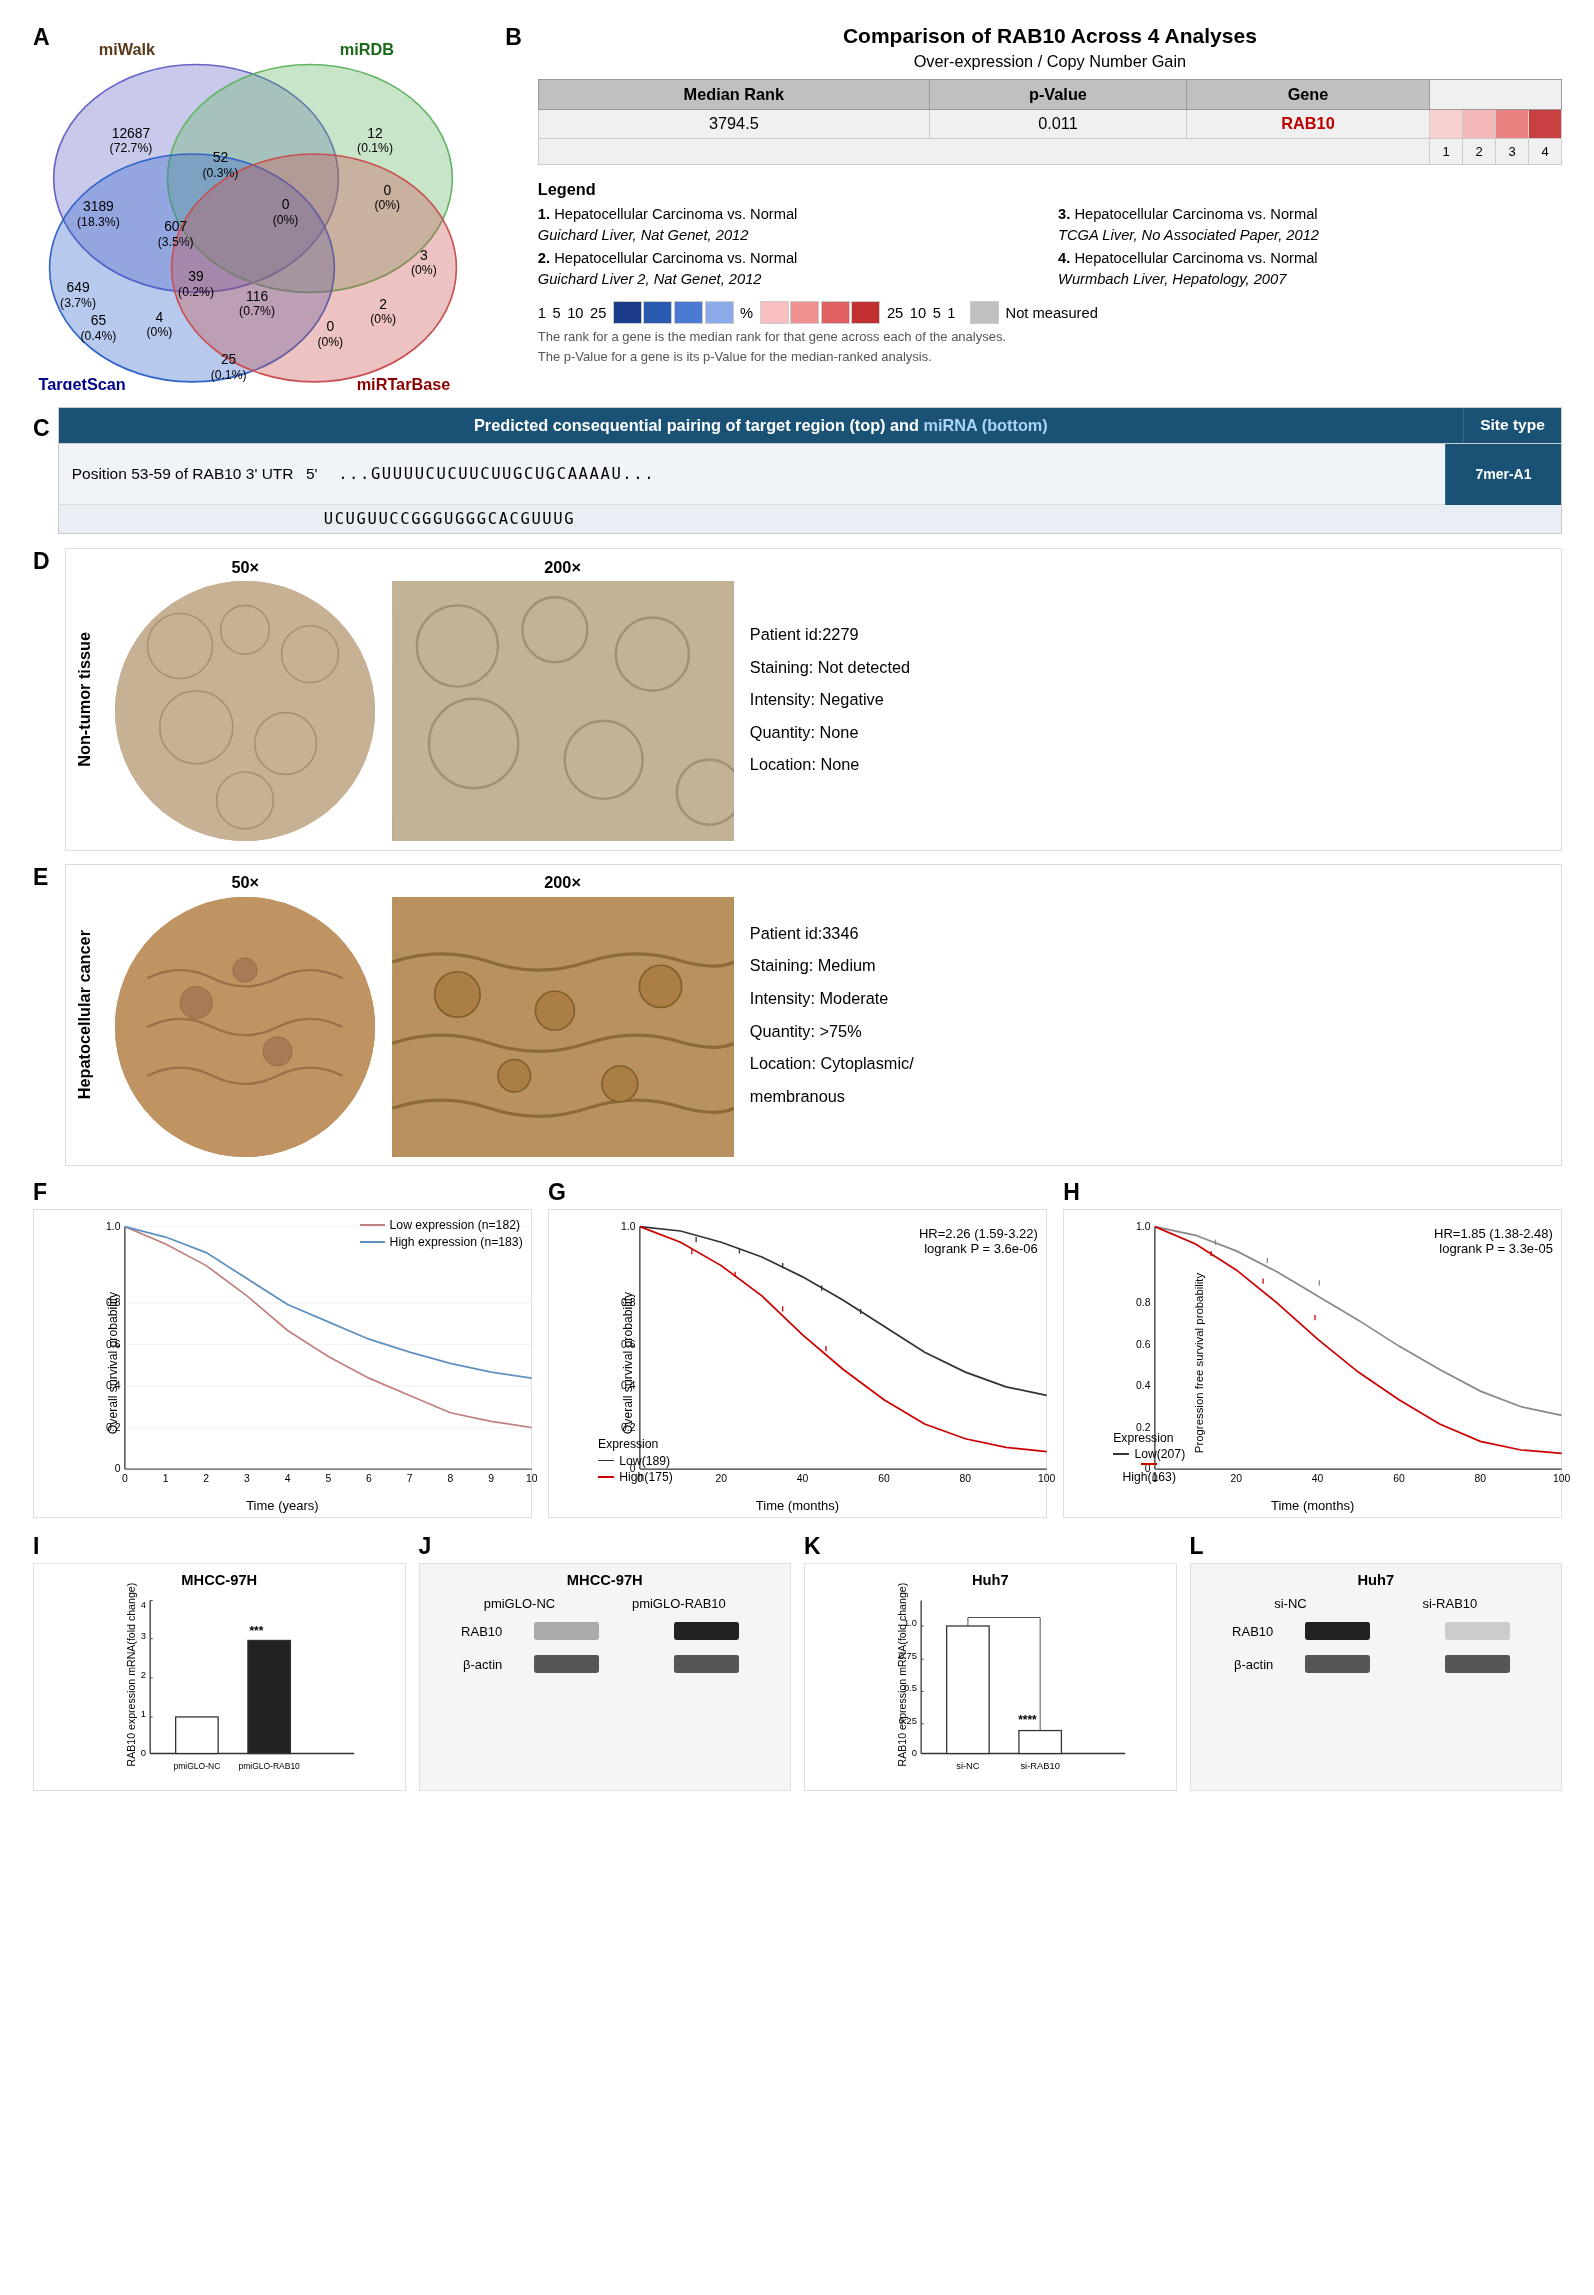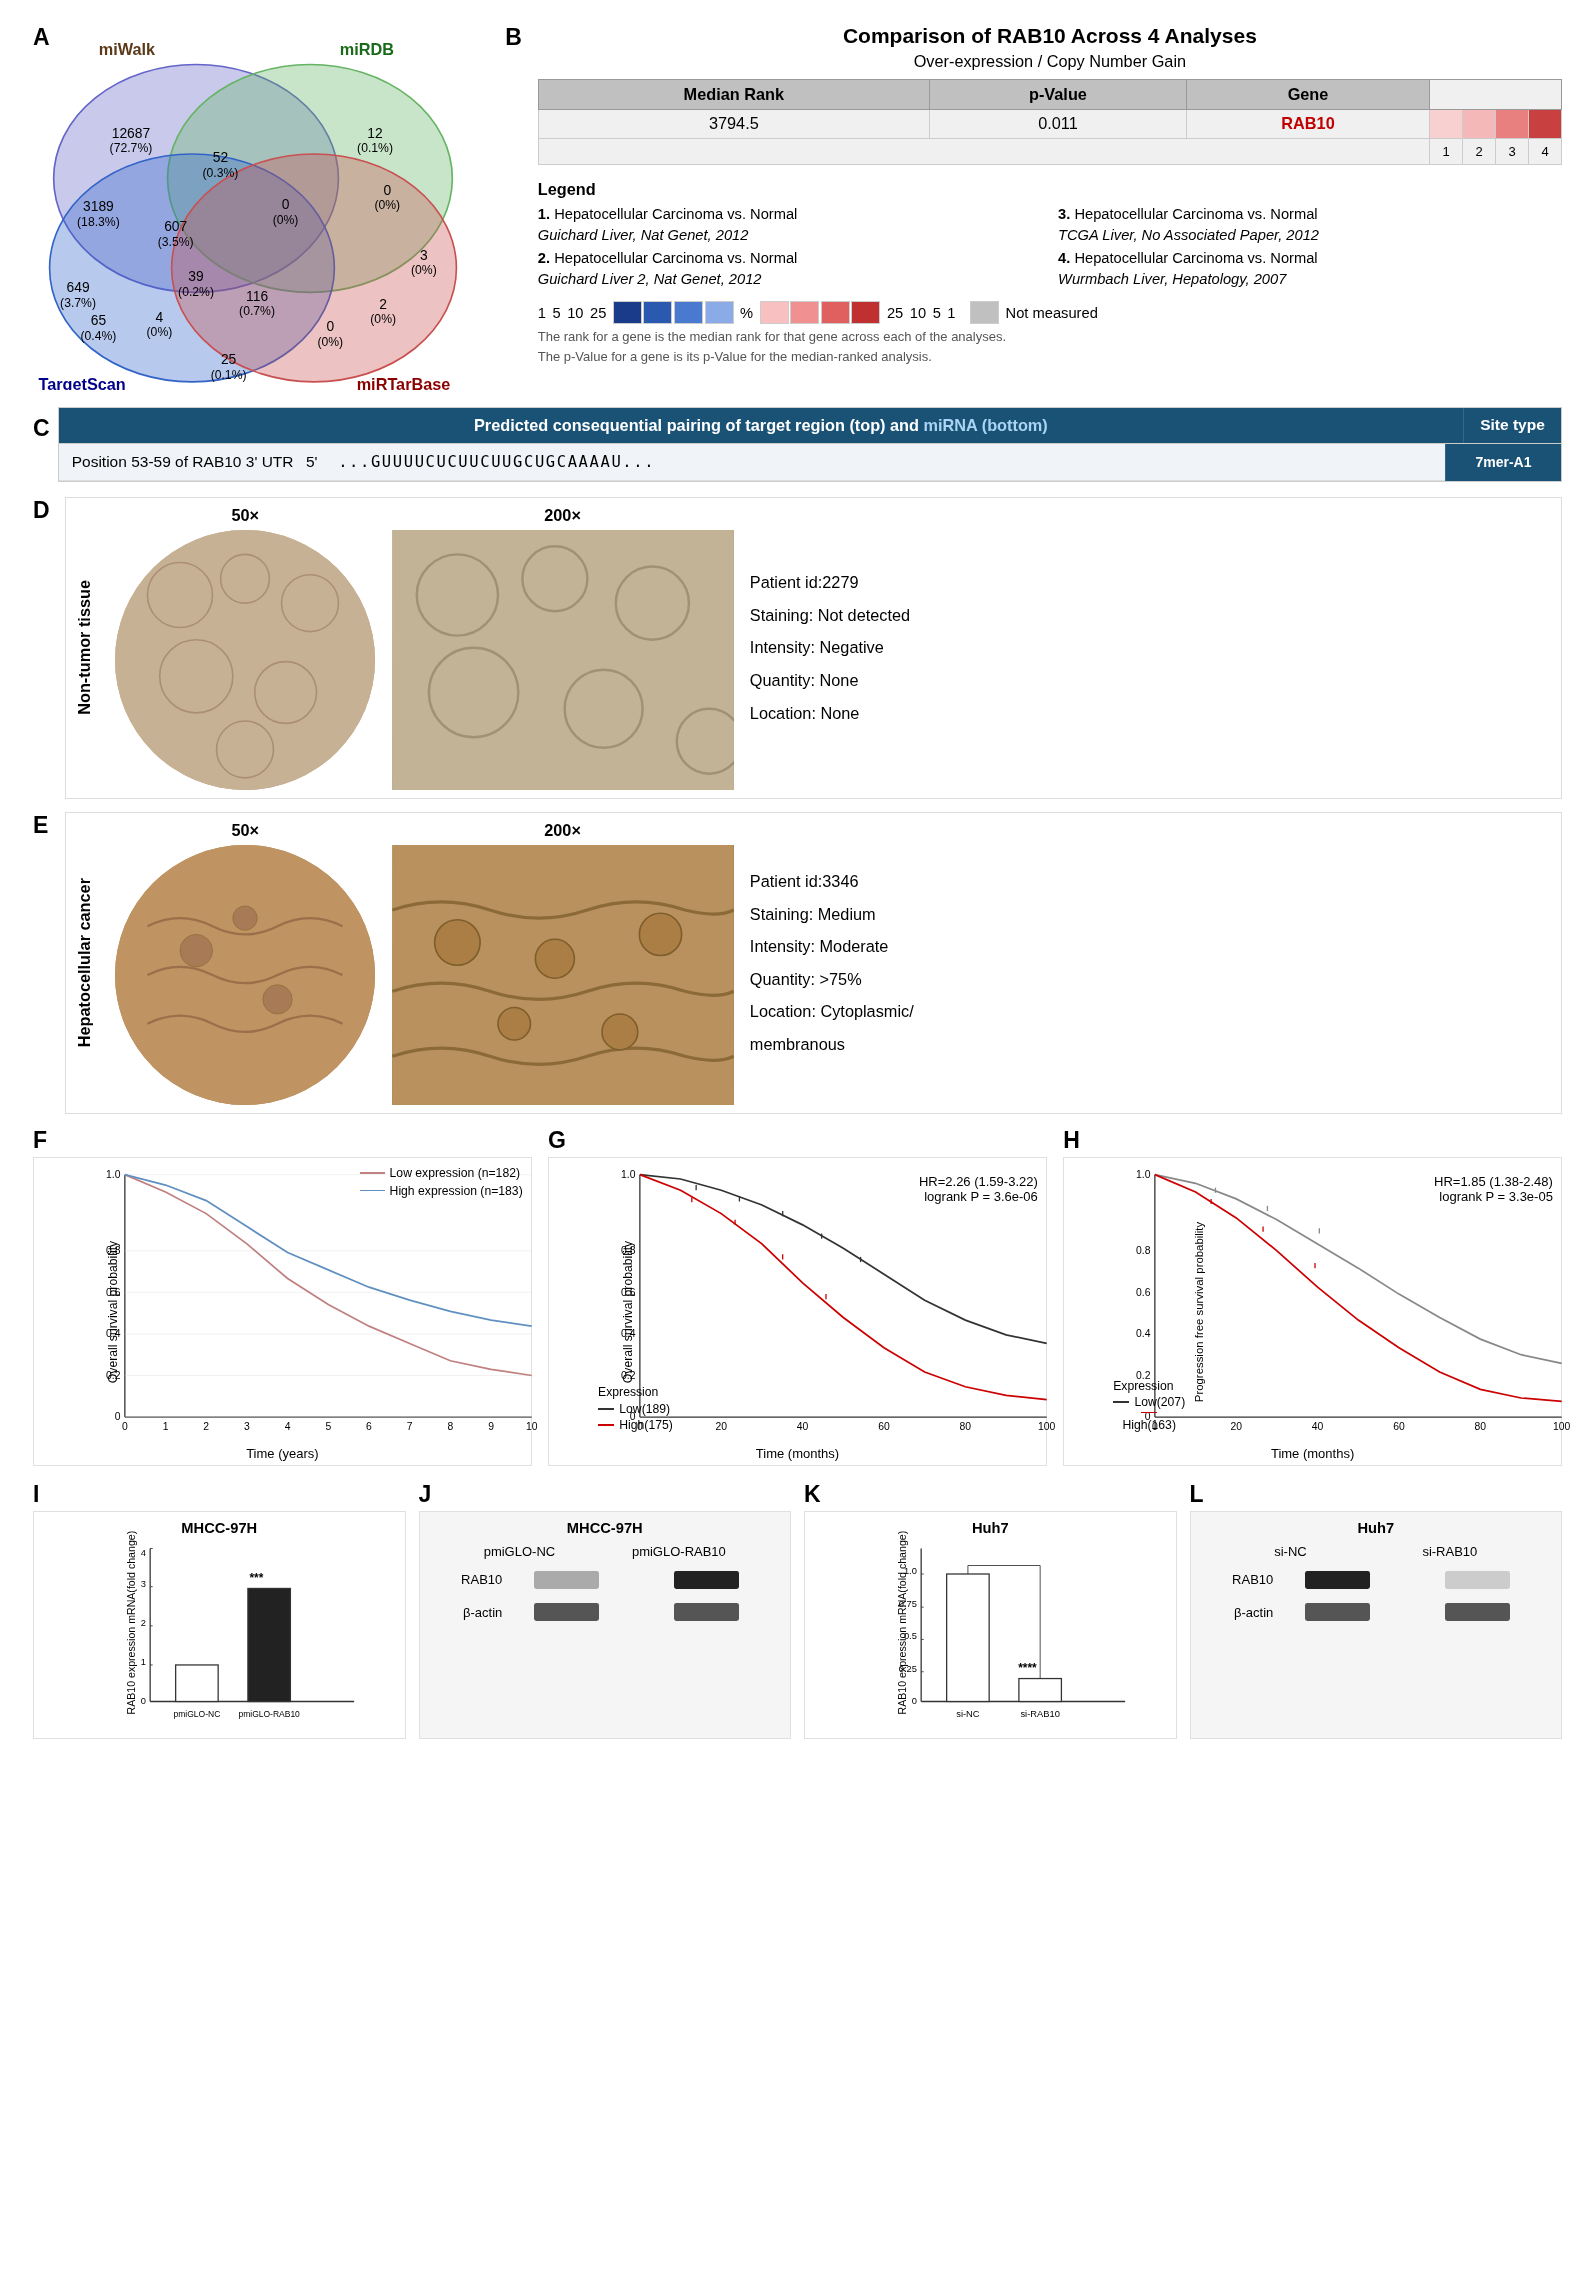--- a/index.html
+++ b/index.html
@@ -325,26 +325,31 @@
       <span class="section-label" style="position:static; font-size:23px; font-weight:bold; margin-top:8.1px;">C</span>
       <div style="flex:1; border:0.8px solid #ccc;">
         <div style="display:flex;">
           <div style="flex:1; background:#1a5276; color:white; padding:8.1px 13px; font-size:16.3px; font-weight:bold; text-align:center;">
             Predicted consequential pairing of target region (top) and <span style="color:#aad4f5;">miRNA (bottom)</span>
           </div>
           <div style="width:98px; background:#1a5276; color:white; padding:8.1px 6.5px; font-size:15.5px; font-weight:bold; text-align:center; border-left:0.8px solid #2a6a96; display:flex; align-items:center; justify-content:center;">Site type</div>
         </div>
         <div style="display:flex; align-items:stretch; background:#f0f4f8; border-top:0.8px solid #ccc;">
 
-          <div style="flex:1; padding:9px 13px; font-size:15.5px; border-bottom:0.8px solid #ddd;">
+          <div style="flex:1; padding:21px 13px; font-size:15.5px; border-bottom:0.8px solid #ddd;">
             <span>Position 53-59 of RAB10 3' UTR</span>
             <span style="margin-left:8.1px;">5'</span>
             <span style="font-family:monospace; letter-spacing:1.6px; margin-left:16.3px;">...GUUUUCUCUUCUUGCUGCAAAAU...</span>
           </div>
           <div style="width:116px; background:#1a5276; color:white; font-size:14px; font-weight:bold; display:flex; align-items:center; justify-content:center; text-align:center; padding:4.9px; border-left:0.8px solid #2a6a96;" rowspan="2">7mer-A1</div>
+        </div>
+        <div style="display:flex; align-items:stretch; background:#e8eef4;">
+          <div style="flex:1; padding:4.9px 13px; font-size:15.5px;">
+            <span style="margin-left:252px; font-family:monospace; letter-spacing:1.6px;">UCUGUUCCGGGUGGGCACGUUUG</span>
+          </div>
         </div>
       </div>
     </div>
   </div>
 
   <div style="display:flex; align-items:flex-start; gap:8.1px; margin-bottom:13px;">
     <span style="font-size:23px; font-weight:bold; min-width:24.4px;">D</span>
     <div style="flex:1; border:0.8px solid #ddd; padding:8.1px; display:flex; flex-direction:row; gap:16.3px; align-items:center;">
       <div style="writing-mode:vertical-rl; transform:rotate(180deg); font-size:16.3px; font-weight:bold; min-width:24.4px; align-self:center;">Non-tumor tissue</div>
       <div style="display:flex; flex-direction:column; align-items:center;">

